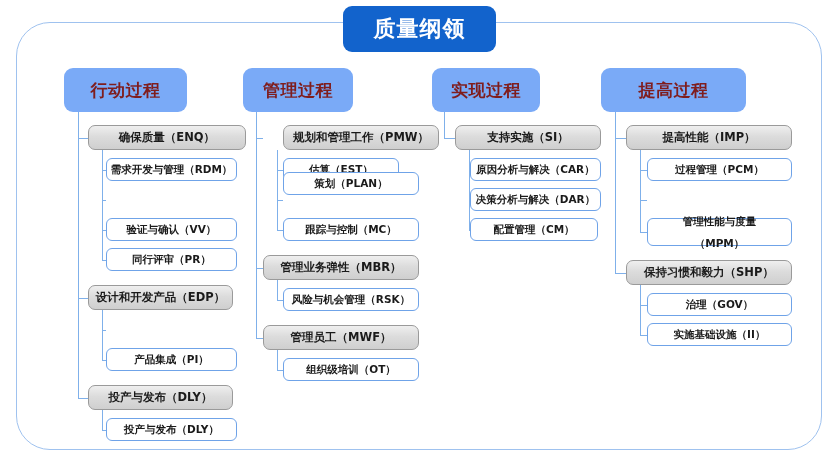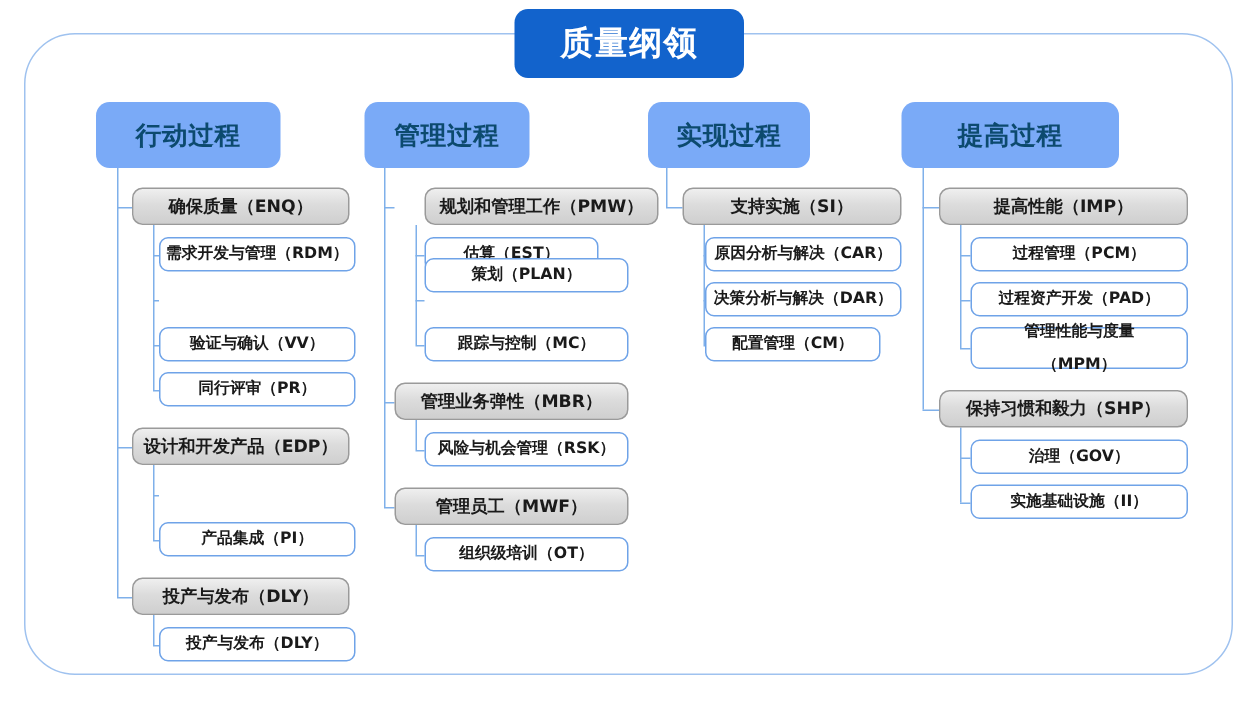--- a/index.html
+++ b/index.html
@@ -34,21 +34,21 @@
     z-index:6;
   }
 
   
   .col-head{
     position:absolute;
     height:44px;
     background:#7aaaf7;
     border-radius:9px;
     display:flex;align-items:center;justify-content:center;
-    color:#0c4a6e;
+    color:#7f1d1d;
     font-size:17px;font-weight:700;letter-spacing:.5px;
     z-index:5;
   }
 
   
   .grp{
     position:absolute;
     height:25px;
     background:linear-gradient(#efefef 0%, #dcdcdc 45%, #cfcfcf 100%);
     border:1.2px solid #9a9a9a;
@@ -83,21 +83,21 @@
   .ln.v{width:1.3px;}
   .ln.h{height:1.3px;}
 </style>
 </head>
 <body>
 
 <div id="stage">
   <div class="frame"></div>
   <div class="title-box">质量纲领</div>
 <div class="col-head" style="left: 64px; top: 68px; width: 123px;">行动过程</div>
-    <div class="grp" style="left: 88px; top: 125px; width: 145px;">确保质量（ENQ）</div>
+    <div class="grp" style="left: 88px; top: 125px; width: 158px;">确保质量（ENQ）</div>
     <div class="ln h" style="left: 78px; top: 137.5px; width: 10px;"></div>
     <div class="leaf" style="left: 106px; top: 158px; width: 131px;">需求开发与管理（RDM）</div>
     <div class="ln h" style="left: 102px; top: 169.5px; width: 4px;"></div>
     <div class="ln h" style="left: 102px; top: 199.5px; width: 4px;"></div>
     <div class="leaf" style="left: 106px; top: 218px; width: 131px;">验证与确认（VV）</div>
     <div class="ln h" style="left: 102px; top: 229.5px; width: 4px;"></div>
     <div class="leaf" style="left: 106px; top: 248px; width: 131px;">同行评审（PR）</div>
     <div class="ln h" style="left: 102px; top: 259.5px; width: 4px;"></div>
     <div class="ln v" style="left: 102px; top: 150px; height: 109.5px;"></div>
     <div class="grp" style="left: 88px; top: 285px; width: 145px;">设计和开发产品（EDP）</div>
@@ -133,30 +133,29 @@
     <div class="ln h" style="left: 277px; top: 369.5px; width: 6px;"></div>
     <div class="ln v" style="left: 277px; top: 350px; height: 19.5px;"></div>
     <div class="ln v" style="left: 256px; top: 112px; height: 225.5px;"></div>
     <div class="col-head" style="left: 432px; top: 68px; width: 108px;">实现过程</div>
     <div class="grp" style="left: 455px; top: 125px; width: 146px;">支持实施（SI）</div>
     <div class="ln h" style="left: 444px; top: 137.5px; width: 11px;"></div>
     <div class="leaf" style="left: 470px; top: 158px; width: 131px;">原因分析与解决（CAR）</div>
     <div class="ln h" style="left: 469px; top: 169.5px; width: 1px;"></div>
     <div class="leaf" style="left: 470px; top: 188px; width: 131px;">决策分析与解决（DAR）</div>
     <div class="ln h" style="left: 469px; top: 199.5px; width: 1px;"></div>
-    <div class="leaf" style="left: 470px; top: 218px; width: 117px;">配置管理（CM）</div>
+    <div class="leaf" style="left: 470px; top: 218px; width: 128px;">配置管理（CM）</div>
     <div class="ln h" style="left: 469px; top: 229.5px; width: 1px;"></div>
     <div class="ln v" style="left: 469px; top: 150px; height: 79.5px;"></div>
     <div class="ln v" style="left: 444px; top: 112px; height: 25.5px;"></div>
     <div class="col-head" style="left: 601px; top: 68px; width: 145px;">提高过程</div>
     <div class="grp" style="left: 626px; top: 125px; width: 166px;">提高性能（IMP）</div>
     <div class="ln h" style="left: 615px; top: 137.5px; width: 11px;"></div>
     <div class="leaf" style="left: 647px; top: 158px; width: 145px;">过程管理（PCM）</div>
     <div class="ln h" style="left: 640px; top: 169.5px; width: 7px;"></div>
-    <div class="leaf" style="left: 647px; top: 188px; width: 145px;">过程资产开发（PAD）</div>
     <div class="ln h" style="left: 640px; top: 199.5px; width: 7px;"></div>
     <div class="leaf two" style="left: 647px; top: 218px; width: 145px; display: flex; flex-direction: column;">
       <span>管理性能与度量</span>
       <br>
       <span>（MPM）</span>
     </div>
     <div class="ln h" style="left: 640px; top: 232px; width: 7px;"></div>
     <div class="ln v" style="left: 640px; top: 150px; height: 82px;"></div>
     <div class="grp" style="left: 626px; top: 260px; width: 166px;">保持习惯和毅力（SHP）</div>
     <div class="ln h" style="left: 615px; top: 272.5px; width: 11px;"></div>

